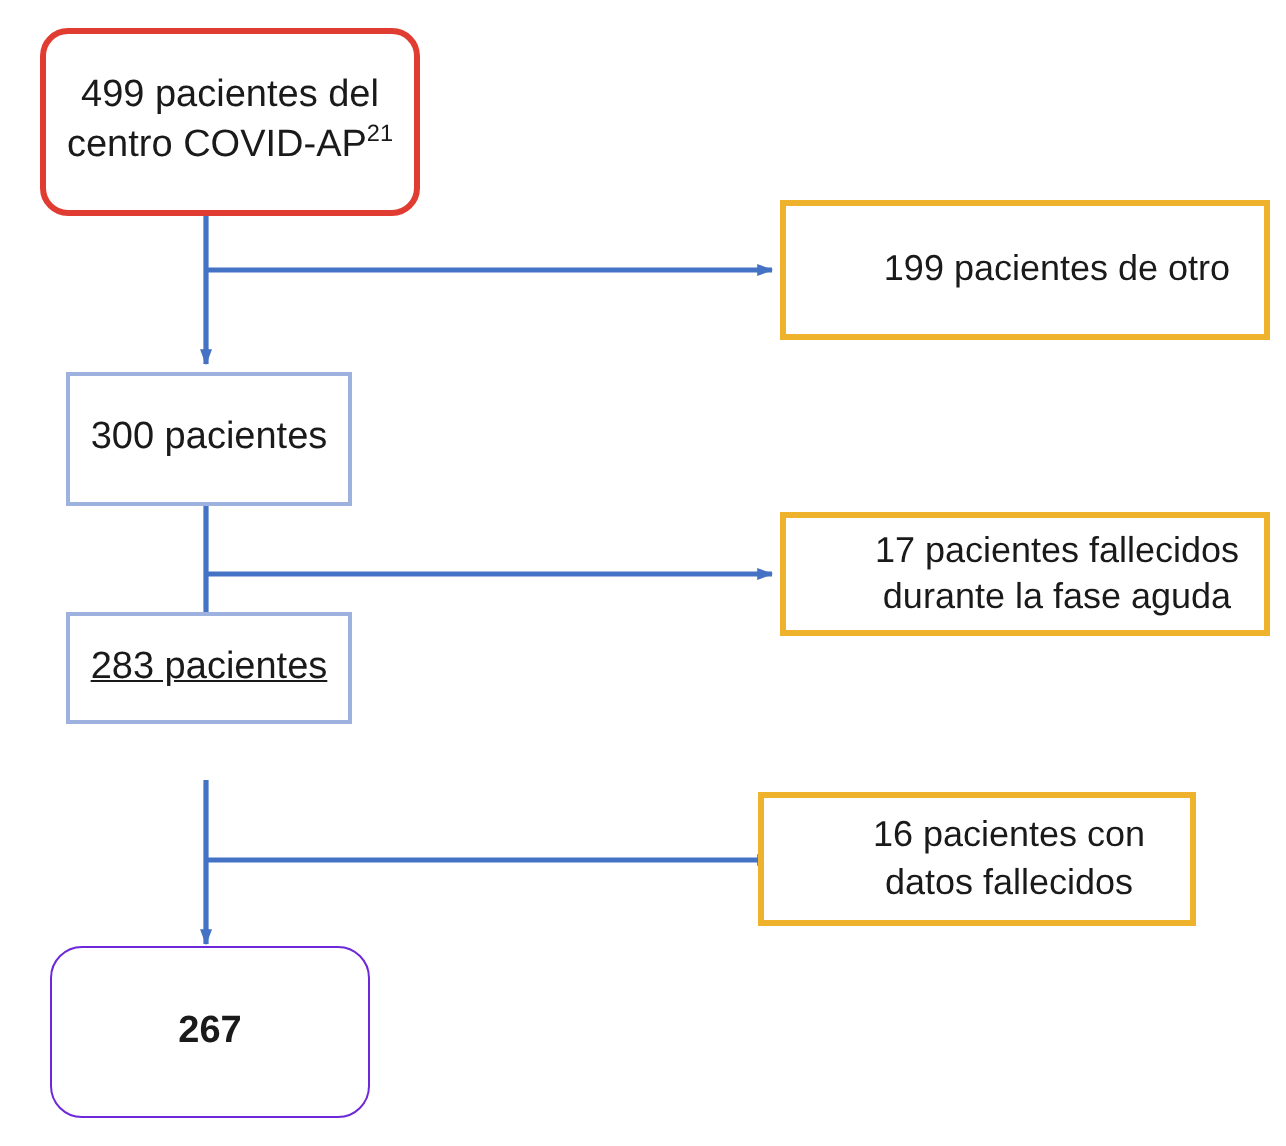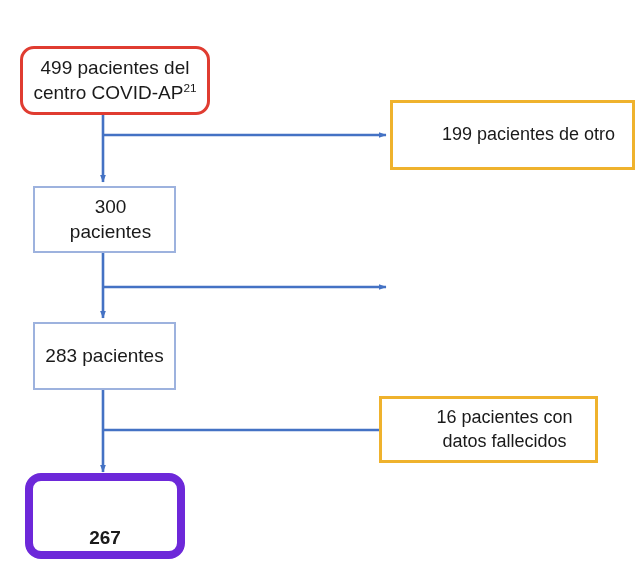--- a/index.html
+++ b/index.html
@@ -36,25 +36,24 @@
     box-sizing: border-box;
     white-space: pre-line;
   }
   
   .style-red {
     border: 3px solid #E03C31;
     border-radius: 14px;
     font-size: 19px;
   }
   .style-red-bold {
-    border: 8px solid #6d28d9;
+    border: 1px solid #6d28d9;
     border-radius: 16px;
     font-size: 19px;
     font-weight: bold;
-    align-items: flex-end;
   }
   .style-blue {
     border: 2px solid #9DB2DE;
     border-radius: 0;
     font-size: 19px;
   }
   .style-orange {
     border: 3px solid #EFB22D;
     border-radius: 0;
     font-size: 18px;
@@ -94,34 +93,37 @@
 
     <path d="M103,253 L103,318" stroke="#4472C4" stroke-width="2.6" fill="none" marker-end="url(#arrow-blue)"></path>
 
     <path d="M103,287 L386,287" stroke="#4472C4" stroke-width="2.6" fill="none" marker-end="url(#arrow-blue)"></path>
 
     <path d="M103,390 L103,472" stroke="#4472C4" stroke-width="2.6" fill="none" marker-end="url(#arrow-blue)"></path>
 
     <path d="M103,430 L386,430" stroke="#4472C4" stroke-width="2.6" fill="none" marker-end="url(#arrow-blue)"></path>
   </svg>
 
-  <div class="node style-red" style="left:20px; top:14px; width:190px; height:69px;margin-top:32px;">
+  <div class="node style-red" style="left:20px; top:14px; width:190px; height:94px;">
     <span class="node-text"><span>499 pacientes del</span><br><span>centro COVID-AP</span><span class="sup">21</span></span>
   </div>
 
   <div class="node style-orange" style="left:390px; top:100px; width:245px; height:70px;">
     <span class="node-text"><span>199 pacientes de otro</span><br></span>
   </div>
 
-  <div class="node style-blue" style="left:33px; top:186px; width:143px; height:67px;padding-left:12px;">
+  <div class="node style-blue" style="left:33px; top:186px; width:143px; height:67px;">
     <span class="node-text">300 pacientes</span>
   </div>
 
+  <div class="node style-orange" style="left:390px; top:256px; width:245px; height:62px;">
+    <span class="node-text"><span>17 pacientes fallecidos</span><br><span>durante la fase aguda</span></span>
+  </div>
 
-  <div class="node style-blue" style="left:33px; top:322px; width:143px; height:68px;">
+  <div class="node style-blue" style="left:33px; top:306px; width:143px; height:56px;text-decoration:underline;">
     <span class="node-text">283 pacientes</span>
   </div>
 
   <div class="node style-orange" style="left:379px; top:396px; width:219px; height:67px;align-items:center;">
     <span class="node-text"><span>16 pacientes con</span><br><span>datos fallecidos</span></span>
   </div>
 
   <div class="node style-red-bold" style="left:25px; top:473px; width:160px; height:86px;">
     <span class="node-text"><span>267</span><br></span>
   </div>

